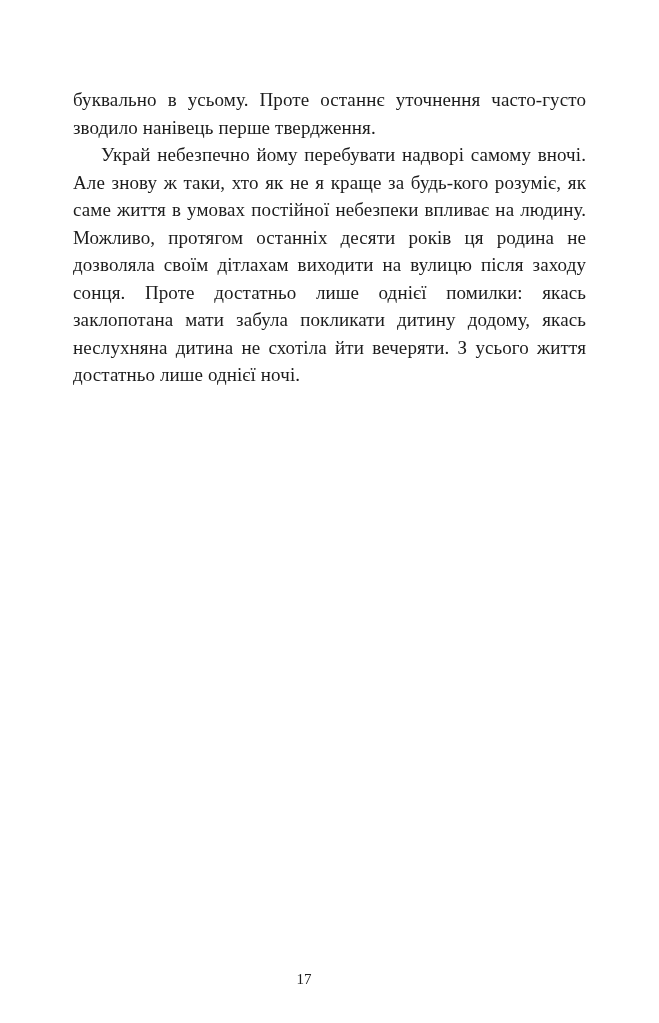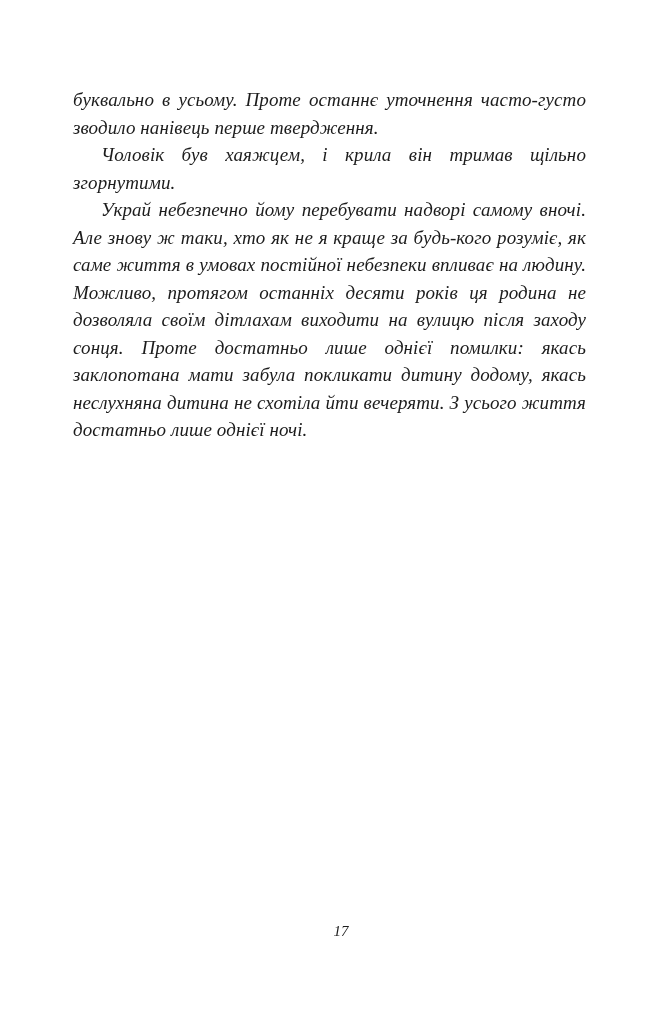--- a/index.html
+++ b/index.html
@@ -8,21 +8,20 @@
     background: #ffffff;
   }
   .book-page {
     position: relative;
     width: 608px;
     height: 1023px;
     background: #ffffff;
     font-family: "Liberation Serif", "DejaVu Serif", serif;
     color: #1c1c1c;
     overflow: hidden;
-    font-style: italic;
   }
   .text-block {
     position: absolute;
     left: 73px;
     top: 86px;
     width: 513px;
     font-size: 19px;
     line-height: 27.5px;
     text-align: justify;
     letter-spacing: 0.1px;
@@ -30,32 +29,30 @@
   .text-block p {
     margin: 0;
     padding: 0;
     text-indent: 28px;
   }
   .text-block p.continuation {
     text-indent: 0;
   }
   .page-number {
     position: absolute;
-    top: 923px;
+    top: 971px;
     left: 0;
     width: 100%;
     text-align: center;
     font-size: 15px;
     color: #1c1c1c;
-    padding-left: 37px;
   }
 </style>
 </head>
 <body>
 
 <div class="book-page">
   <div class="text-block">
     <p class="continuation">буквально в усьому. Проте останнє уточнення часто-густо зводило нанівець перше твердження.</p>
-    <p>Чоловік був хаяжцем, і крила він тримав щільно згорнутими.</p>
     <p>Украй небезпечно йому перебувати надворі самому вночі. Але знову ж таки, хто як не я краще за будь-кого розуміє, як саме життя в умовах постійної небезпеки впливає на людину. Можливо, протягом останніх десяти років ця родина не дозволяла своїм дітлахам виходити на вулицю після заходу сонця. Проте достатньо лише однієї помилки: якась заклопотана мати забула покликати дитину додому, якась неслухняна дитина не схотіла йти вечеряти. З усього життя достатньо лише однієї ночі.</p>
   </div>
   <div class="page-number">17</div>
 </div>
 
 </body></html>

